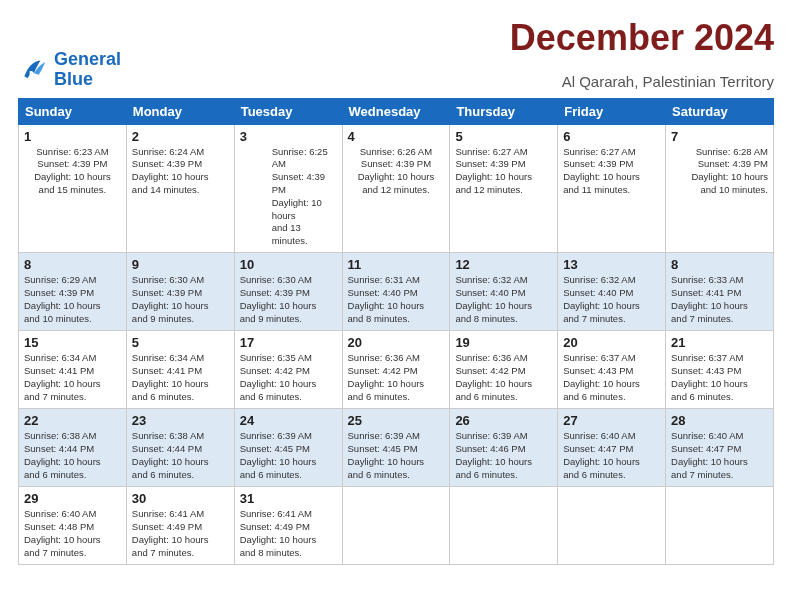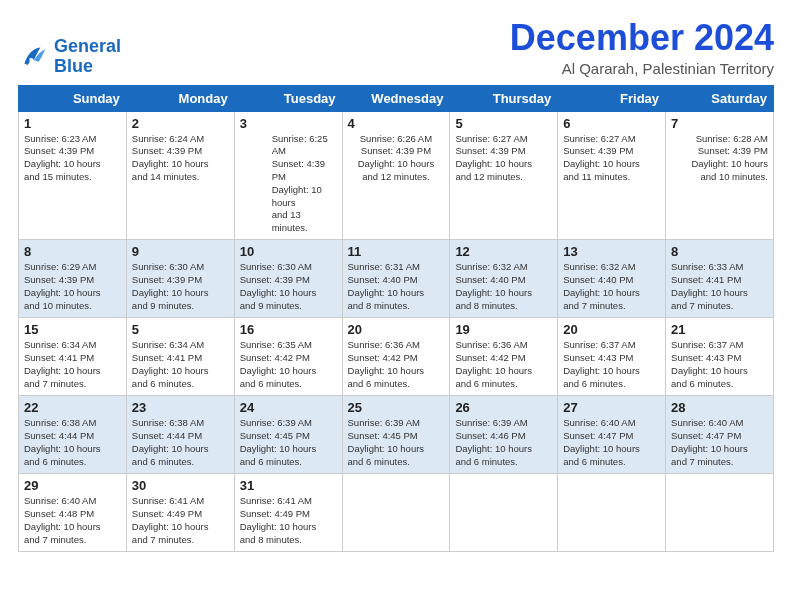--- a/index.html
+++ b/index.html
@@ -39,38 +39,38 @@
     .logo-bird {
       width: 32px;
       height: 32px;
     }
     .title-block {
       text-align: right;
     }
     .main-title {
       font-size: 36px;
       font-weight: bold;
-      color: #1d4ed8;
+      color: #7f1d1d;
       line-height: 1.1;
     }
     .subtitle {
       font-size: 15px;
       color: #555;
-      margin-top: 2px;
+      margin-top: 15px;
     }
     .calendar {
       width: 100%;
       border-collapse: collapse;
       margin-top: 8px;
       font-size: 11px;
     }
     .calendar th {
       background: #1a6bbf;
       color: #fff;
-      text-align: right;
+      text-align: left;
       padding: 5px 6px;
       font-size: 13px;
       font-weight: bold;
       border: 1px solid #1a6bbf;
     }
     .calendar td {
       border: 1px solid #ccc;
       vertical-align: top;
       padding: 4px 5px;
       width: calc(100% / 7);
@@ -135,21 +135,21 @@
         <th>Wednesday</th>
         <th>Thursday</th>
         <th>Friday</th>
         <th>Saturday</th>
       </tr>
     </thead>
     <tbody id="calendar-body">
     <tr>
           <td>
             <span class="day-num">1</span>
-            <div class="day-info" style="white-space: pre-line;">Sunrise: 6:23 AM
+            <div class="day-info" style="white-space: pre-line; text-align: center;">Sunrise: 6:23 AM
 Sunset: 4:39 PM
 Daylight: 10 hours
 and 15 minutes.</div>
           </td>
           <td>
             <span class="day-num">2</span>
             <div class="day-info" style="white-space: pre-line;">Sunrise: 6:24 AM
 Sunset: 4:39 PM
 Daylight: 10 hours
 and 14 minutes.</div>
@@ -250,21 +250,21 @@
 and 7 minutes.</div>
           </td>
           <td>
             <span class="day-num">5</span>
             <div class="day-info" style="white-space: pre-line;">Sunrise: 6:34 AM
 Sunset: 4:41 PM
 Daylight: 10 hours
 and 6 minutes.</div>
           </td>
           <td>
-            <span class="day-num">16</span>
+            <span class="day-num">17</span>
             <div class="day-info" style="white-space: pre-line;">Sunrise: 6:35 AM
 Sunset: 4:42 PM
 Daylight: 10 hours
 and 6 minutes.</div>
           </td>
           <td>
             <span class="day-num">20</span>
             <div class="day-info" style="white-space: pre-line;">Sunrise: 6:36 AM
 Sunset: 4:42 PM
 Daylight: 10 hours

